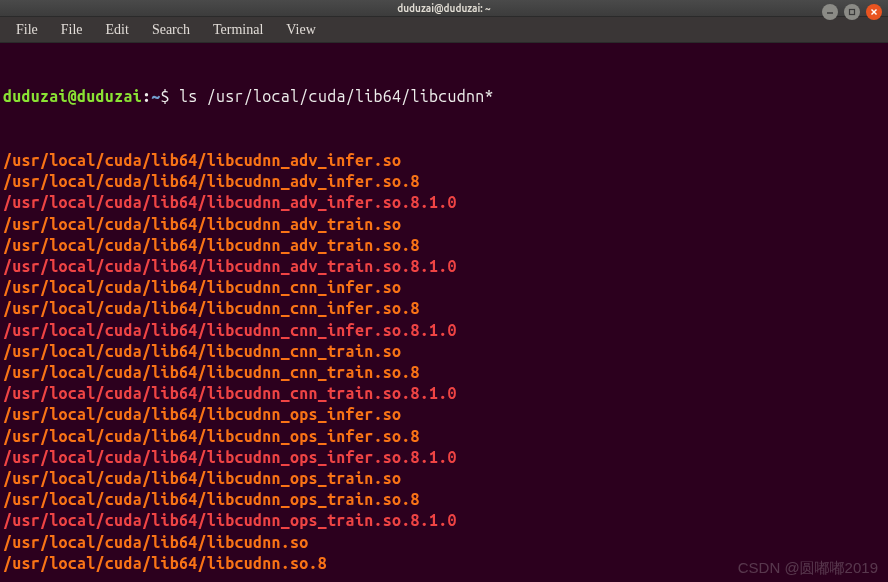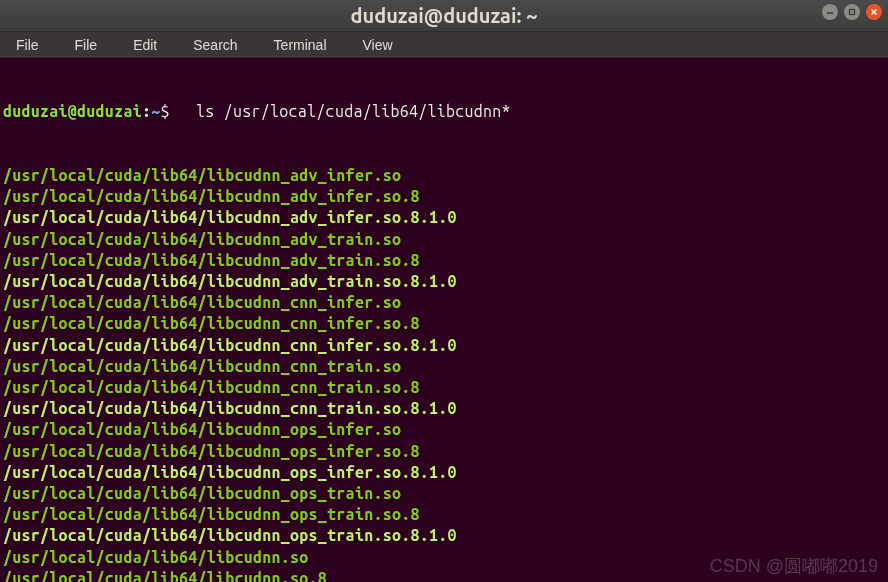--- a/index.html
+++ b/index.html
@@ -6,29 +6,29 @@
   body {
     width: 888px;
     height: 582px;
     background: #2c001e;
     font-family: "Ubuntu Mono", "DejaVu Sans Mono", monospace;
     font-size: 16px;
     overflow: hidden;
     position: relative;
   }
   .titlebar {
-    height: 32px;
+    height: 17px;
     background: linear-gradient(to bottom, #4a4a4a, #3c3c3c);
     display: flex;
     align-items: center;
     justify-content: center;
     position: relative;
     color: #dfdbd2;
     font-family: Ubuntu, sans-serif;
-    font-size: 20px;
+    font-size: 10px;
     font-weight: bold;
     border-bottom: 1px solid #2a2a2a;
   }
   .window-controls {
     position: absolute;
     right: 6px;
     top: 4px;
     display: flex;
     gap: 6px;
     align-items: center;
@@ -46,53 +46,53 @@
   }
   .ctrl.min { background: #8b8b86; }
   .ctrl.max { background: #8b8b86; }
   .ctrl.close { background: #e95420; color: #fff; }
   .menubar {
     height: 26px;
     background: #3a3636;
     display: flex;
     align-items: center;
     padding: 0 6px;
-    gap: 16px;
+    gap: 3px;
     color: #e1dcd7;
-    font-family: Liberation Sans, sans-serif;
+    font-family: Liberation Serif, serif;
     font-size: 14px;
     border-bottom: 1px solid #2a2a2a;
   }
   .menu-item {
     padding: 3px 10px;
     border-radius: 3px;
   }
   .terminal {
     padding: 1px 3px;
     line-height: 21.2px;
     font-size: 16px;
     letter-spacing: 0.3px;
     white-space: pre;
   }
   .line { white-space: pre; }
   .user { color: #8ae234; font-weight: bold; }
   .host { color: #8ae234; font-weight: bold; }
   .colon { color: #eeeeec; font-weight: bold; }
   .path-prompt { color: #729fcf; font-weight: bold; }
   .dollar { color: #eeeeec; }
-  .cmd { color: #eeeeec; margin-left: 17px; }
-  .cyan { color: #84cc16; font-weight: bold; }
-  .green { color: #bef264; font-weight: bold; }
+  .cmd { color: #eeeeec; }
+  .cyan { color: #f97316; font-weight: bold; }
+  .green { color: #ef4444; font-weight: bold; }
   .watermark {
     position: absolute;
     right: 10px;
     bottom: 4px;
     color: rgba(220,220,220,0.25);
     font-family: sans-serif;
-    font-size: 18px;
+    font-size: 15px;
     pointer-events: none;
   }
 </style>
 </head>
 <body>
 
 <div class="titlebar">
   <span>duduzai@duduzai: ~</span>
   <div class="window-controls">
     <div class="ctrl min">

